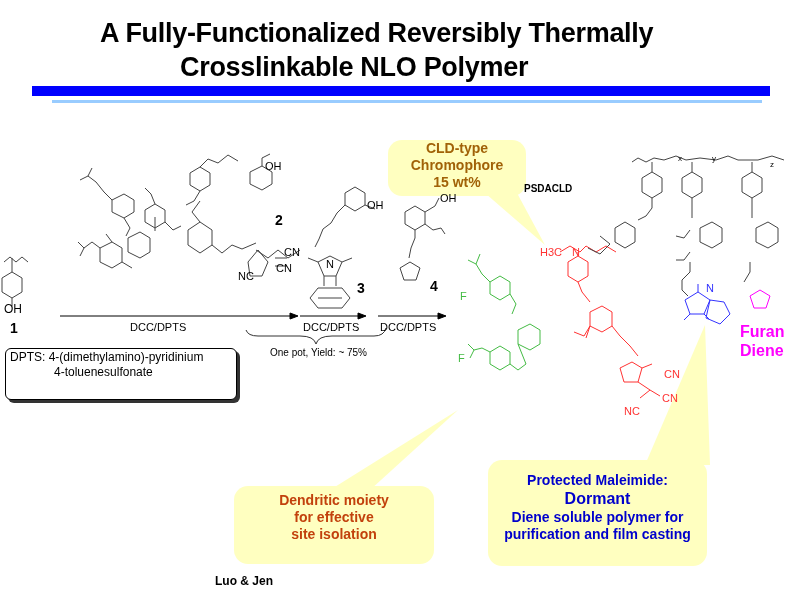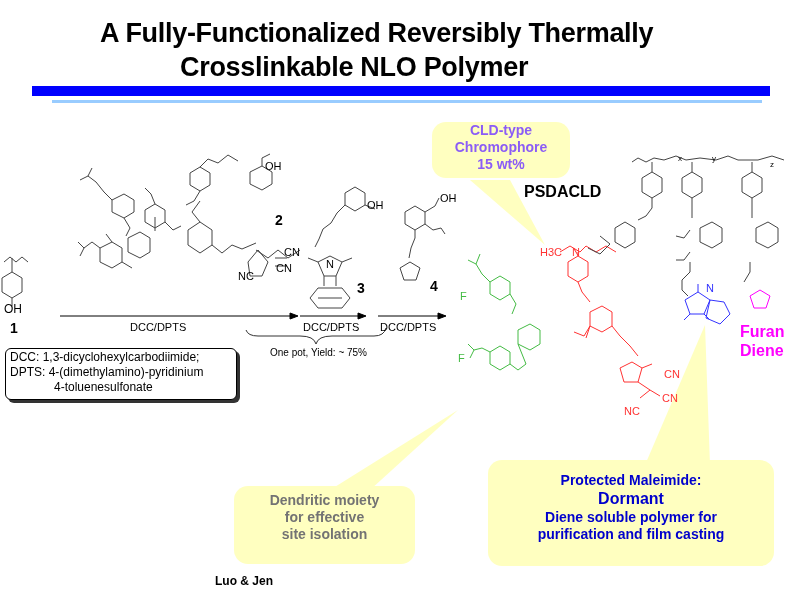--- a/index.html
+++ b/index.html
@@ -9,50 +9,50 @@
   .t2{top:52px;left:180px;}
   .bar-blue{position:absolute;left:32px;top:86px;width:738px;height:10px;background:#0000ff;}
   .bar-light{position:absolute;left:52px;top:100px;width:710px;height:3px;background:#99ccff;}
   svg.scheme{position:absolute;left:0;top:0;}
   .lbl{position:absolute;font-size:11px;color:#000;white-space:nowrap;}
   .num{position:absolute;font-size:14px;font-weight:bold;color:#000;}
   .callout{position:absolute;background:#ffffc0;border-radius:14px;text-align:center;font-weight:bold;line-height:1.22;}
   .defbox{position:absolute;left:5px;top:348px;width:232px;height:52px;border:1px solid #000;border-radius:6px;box-shadow:3px 3px 0 #333;background:#fff;font-size:12px;line-height:1.25;padding:1px 4px;box-sizing:border-box;}
   .defbox div{white-space:nowrap;}
   .credit{position:absolute;left:215px;top:574px;font-weight:bold;font-size:12px;}
-  .psd{position:absolute;left:524px;top:183px;font-weight:bold;font-size:16px;}
+  .psd{position:absolute;left:524px;top:183px;font-weight:bold;font-size:10px;}
   .fd{position:absolute;left:740px;top:322px;color:#ff00ff;font-weight:bold;font-size:16px;line-height:1.2;}
 </style>
 </head>
 <body>
 
 <div class="title t1">A Fully-Functionalized Reversibly Thermally</div>
 <div class="title t2">Crosslinkable NLO Polymer</div>
 <div class="bar-blue"></div>
 <div class="bar-light"></div>
 
 <svg class="scheme" width="800" height="600">
   <polygon points="470,180 510,180 545,245" fill="#ffffc0"></polygon>
   <polygon points="330,490 370,490 458,410" fill="#ffffc0"></polygon>
   <polygon points="645,465 710,465 705,325" fill="#ffffc0"></polygon>
 </svg>
 
-<div class="callout" style="left:388px;top:122px;width:138px;height:56px;font-size:14px;color:#8b5cf6;margin-left:44px;">
+<div class="callout" style="left:388px;top:140px;width:138px;height:56px;font-size:14px;color:#a16207;">
   <div>CLD-type</div>
   <div>Chromophore</div>
   <div>15 wt%</div>
 </div>
 
-<div class="callout" style="left:234px;top:486px;width:181px;height:78px;font-size:14px;color:#737373;padding-top:6px;box-sizing:border-box;">
+<div class="callout" style="left:234px;top:486px;width:200px;height:78px;font-size:14px;color:#c2410c;padding-top:6px;box-sizing:border-box;">
   <div>Dendritic moiety</div>
   <div>for effective</div>
   <div>site isolation</div>
 </div>
 
-<div class="callout" style="left:488px;top:460px;width:286px;height:106px;color:#0000cc;padding-top:12px;box-sizing:border-box;">
+<div class="callout" style="left:488px;top:460px;width:219px;height:106px;color:#0000cc;padding-top:12px;box-sizing:border-box;">
   <div style="font-size:14px;">Protected Maleimide:</div>
   <div style="font-size:16px;">Dormant</div>
   <div style="font-size:14px;">Diene soluble polymer for</div>
   <div style="font-size:14px;">purification and film casting</div>
 </div>
 
 <svg class="scheme" width="800" height="600" fill="none" stroke-width="1">
 
   <g stroke="#444">
     <path d="M4,262 l6,-5 l6,5 l6,-5 l6,5"></path>
@@ -192,18 +192,17 @@
 <span class="lbl" style="left:770px;top:160px;font-size:8px;">z</span>
 
 <span class="psd">PSDACLD</span>
 
 <div class="fd">
   <div>Furan</div>
   <div>Diene</div>
 </div>
 
 <div class="defbox">
-  <div>DCC: 1,3-dicyclohexylcarbodiimide;</div>
   <div>DPTS: 4-(dimethylamino)-pyridinium</div>
   <div style="padding-left:44px;">4-toluenesulfonate</div>
 </div>
 
 <div class="credit">Luo &amp; Jen</div>
 
 </body></html>

